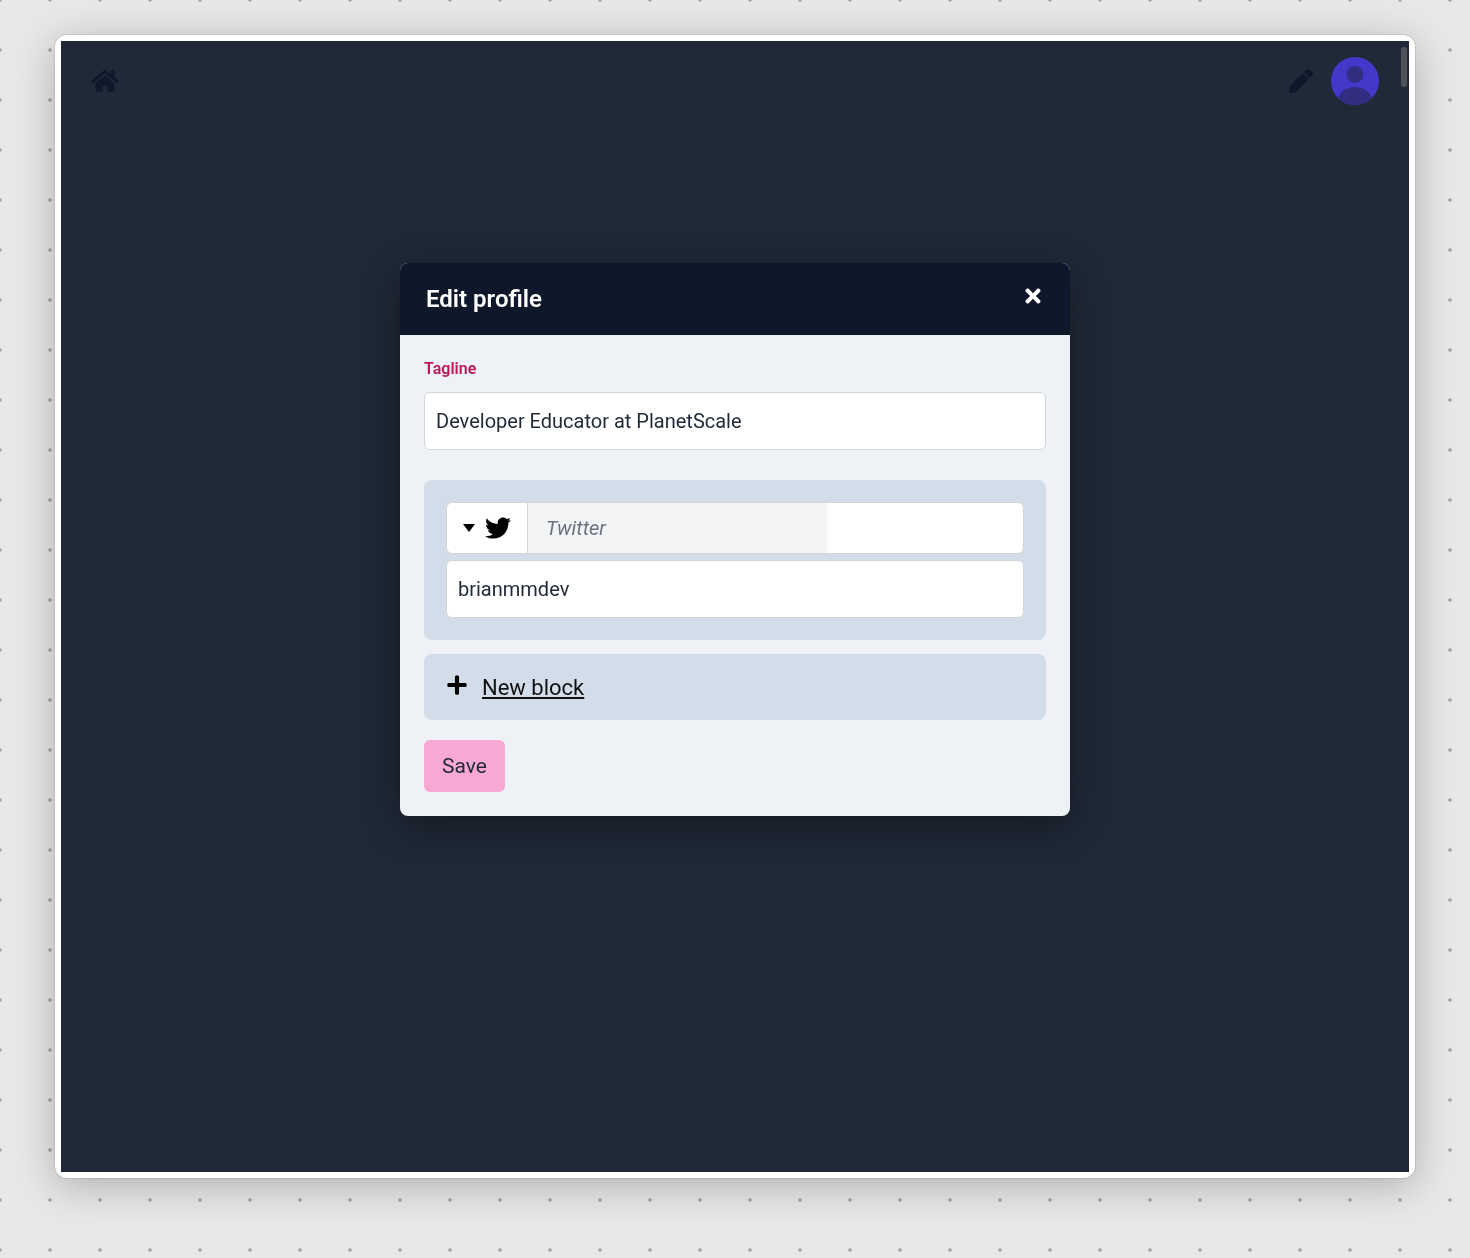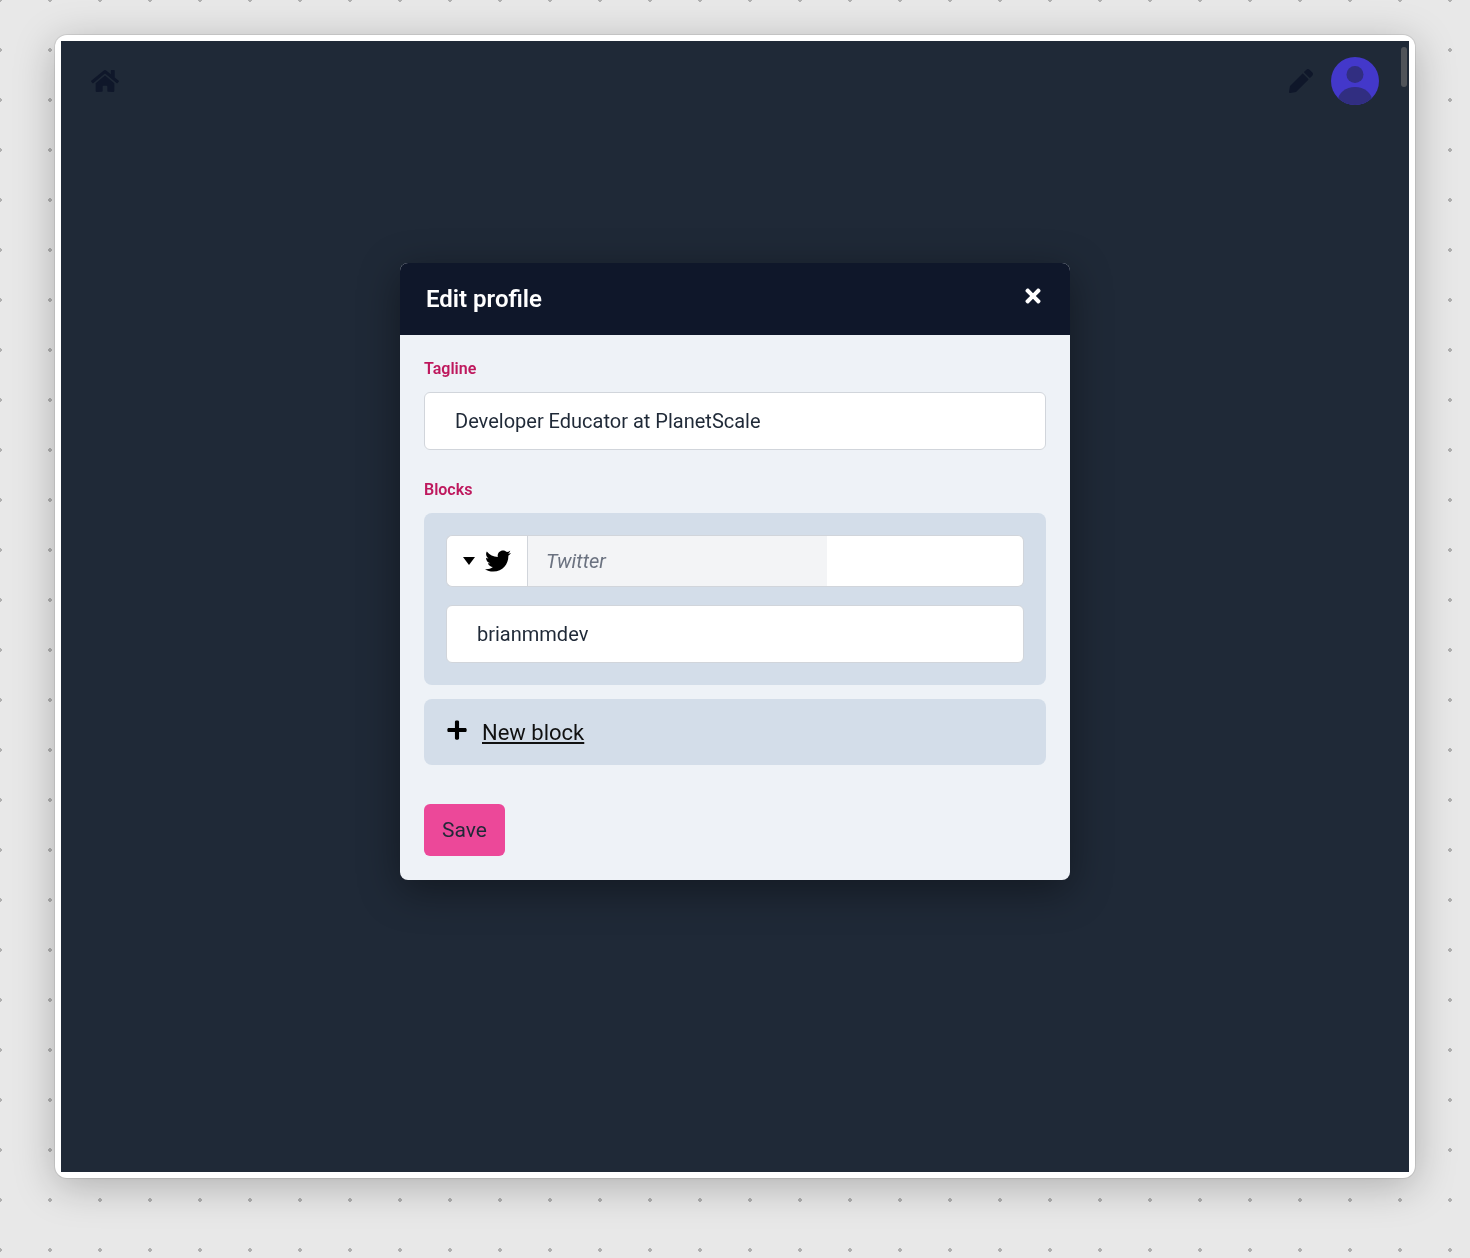--- a/index.html
+++ b/index.html
@@ -149,21 +149,21 @@
 
 .field-label {
   font-size: 16px;
   font-weight: 600;
   color: #be185d;
   margin-bottom: 14px;
 }
 
 .text-input {
   width: 100%;
-  padding: 16px 30px;
+  padding: 16px 11px;
   font-size: 20px;
   border: 1px solid #d1d5db;
   border-radius: 6px;
   background: #fff;
   color: #1f2937;
   font-family: inherit;
   outline: none;
 }
 
 .section-gap {
@@ -172,21 +172,21 @@
 
 .block-card {
   background: #d3dde9;
   border-radius: 8px;
   padding: 22px;
 }
 
 .block-row {
   display: flex;
   gap: 0;
-  margin-bottom: 18px;
+  margin-bottom: 6px;
 }
 
 .type-selector {
   display: flex;
   align-items: center;
   gap: 10px;
   background: #fff;
   border: 1px solid #d1d5db;
   border-right: none;
   border-radius: 6px 0 0 6px;
@@ -239,22 +239,22 @@
 }
 
 .plus-icon {
   font-size: 24px;
   font-weight: 900;
   line-height: 1;
 }
 
 .save-btn {
   display: inline-block;
-  margin-top: 39px;
-  background: #ec4899;
+  margin-top: 20px;
+  background: #f9a8d4;
   border: none;
   border-radius: 6px;
   padding: 14px 18px;
   font-size: 21px;
   color: #1f2937;
   cursor: pointer;
   font-family: inherit;
 }
 
 .scrollbar-handle {
@@ -303,21 +303,20 @@
             <path d="M242.72 256l100.07-100.07c12.28-12.28 12.28-32.19 0-44.48l-22.24-22.24c-12.28-12.28-32.19-12.28-44.48 0L176 189.28 75.93 89.21c-12.28-12.28-32.19-12.28-44.48 0L9.21 111.45c-12.28 12.28-12.28 32.19 0 44.48L109.28 256 9.21 356.07c-12.28 12.28-12.28 32.19 0 44.48l22.24 22.24c12.28 12.28 32.2 12.28 44.48 0L176 322.72l100.07 100.07c12.28 12.28 32.2 12.28 44.48 0l22.24-22.24c12.28-12.28 12.28-32.19 0-44.48L242.72 256z"></path>
           </svg>
         </div>
       </div>
 
       <div class="modal-body">
         <div class="field-label">Tagline</div>
         <input class="text-input" type="text" value="Developer Educator at PlanetScale" style="">
 
         <div class="section-gap">
-          <div class="field-label">Blocks</div>
 
           <div class="block-card">
             <div class="block-row">
               <div class="type-selector">
                 <div class="caret-down"></div>
                 <svg width="26" height="26" viewBox="0 0 512 512" fill="#000">
                   <path d="M459.37 151.716c.325 4.548.325 9.097.325 13.645 0 138.72-105.583 298.558-298.558 298.558-59.452 0-114.68-17.219-161.137-47.106 8.447.974 16.568 1.299 25.34 1.299 49.055 0 94.213-16.568 130.274-44.832-46.132-.975-84.792-31.188-98.112-72.772 6.498.974 12.995 1.624 19.818 1.624 9.421 0 18.843-1.3 27.614-3.573-48.081-9.747-84.143-51.98-84.143-102.985v-1.299c13.969 7.797 30.214 12.67 47.431 13.319-28.264-18.843-46.781-51.005-46.781-87.391 0-19.492 5.197-37.36 14.294-52.954 51.655 63.675 129.3 105.258 216.365 109.807-1.624-7.797-2.599-15.918-2.599-24.04 0-57.828 46.782-104.934 104.934-104.934 30.213 0 57.502 12.67 76.67 33.137 23.715-4.548 46.456-13.32 66.599-25.34-7.798 24.366-24.366 44.833-46.132 57.827 21.117-2.273 41.584-8.122 60.426-16.243-14.292 20.791-32.161 39.308-52.628 54.253z"></path>
                 </svg>
               </div>
               <div class="type-label-box">Twitter</div>

